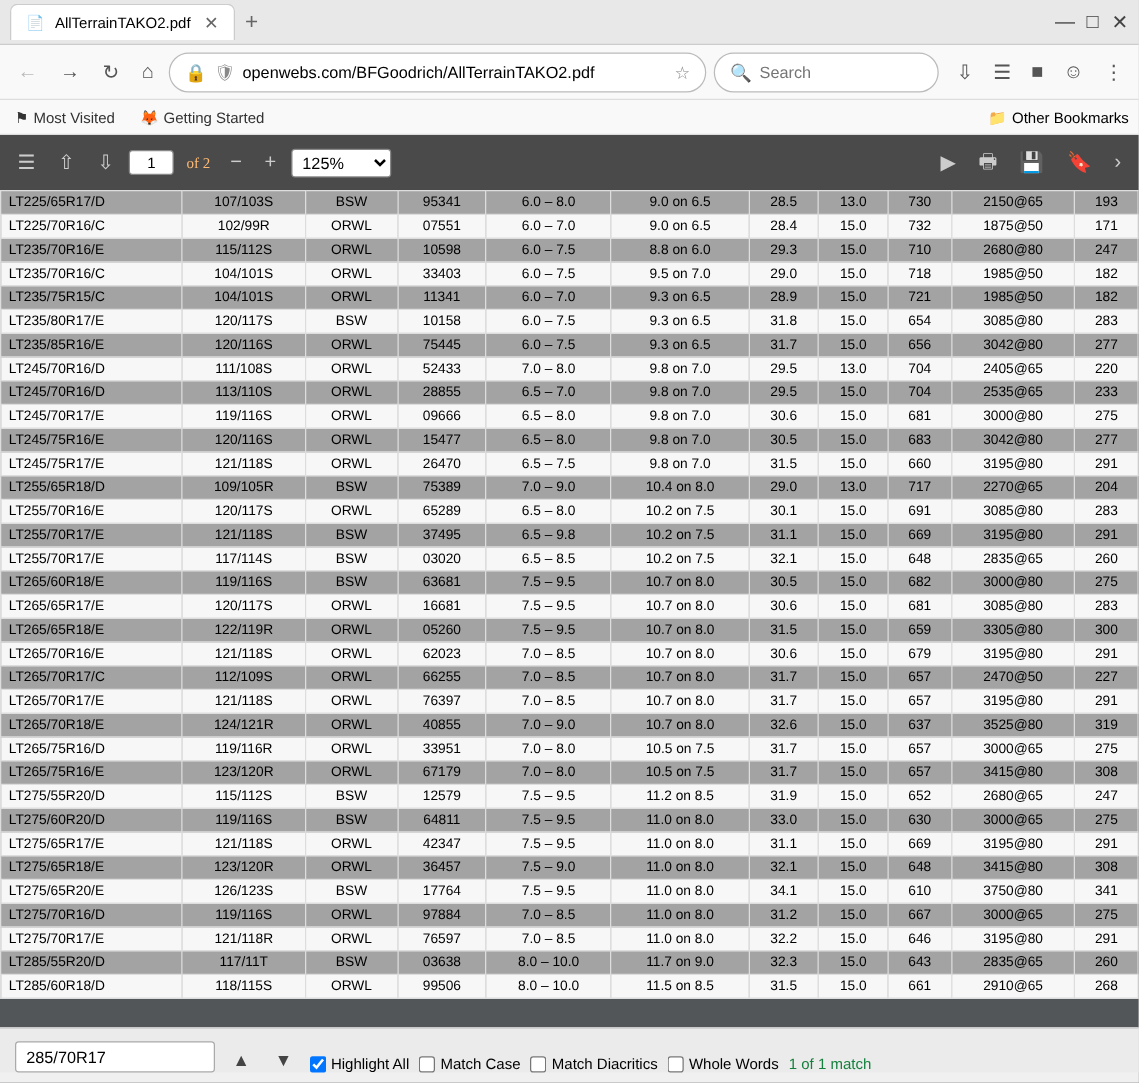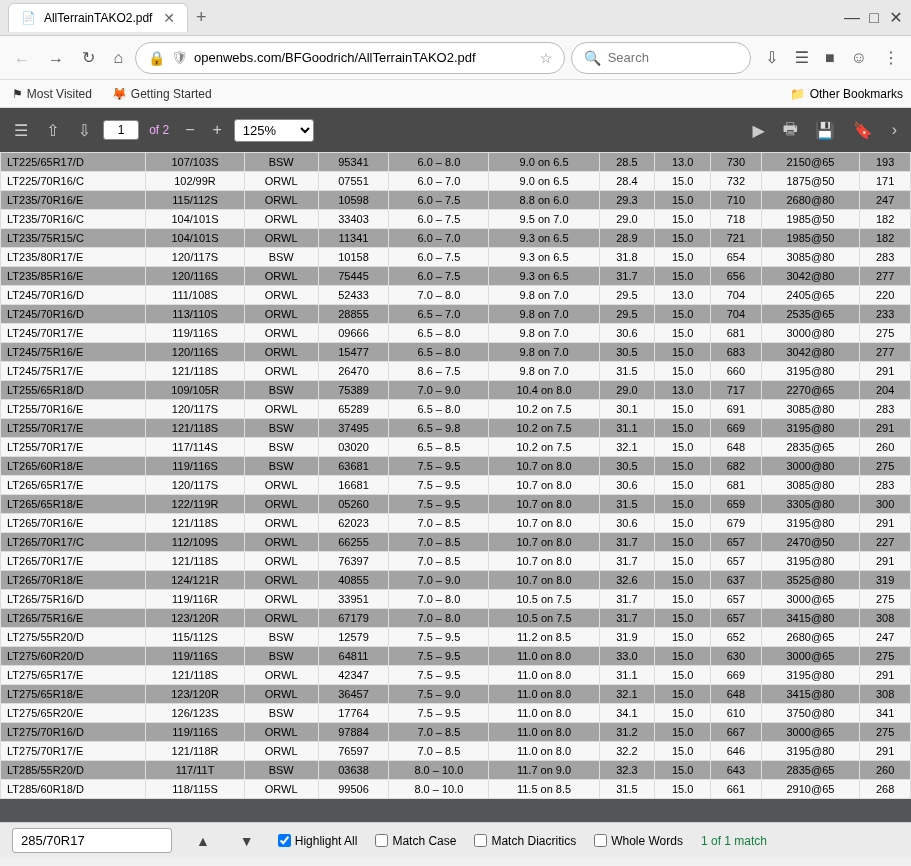--- a/index.html
+++ b/index.html
@@ -179,22 +179,23 @@
       background: #fff;
       border: 1px solid #888;
       border-radius: 3px;
       width: 36px;
       text-align: center;
       font-size: 12px;
       color: #000;
       padding: 2px;
     }
     .pdf-separator {
-      color: #f0abfc;
+      color: #fdba74;
       padding: 0 4px;
+      font-family: Liberation Serif, serif;
     }
     .zoom-select {
       background: #fff;
       border: 1px solid #888;
       border-radius: 3px;
       font-size: 13px;
       padding: 2px 4px;
       width: 80px;
     }
     .pdf-right-btns {
@@ -226,23 +227,23 @@
       text-align: center;
     }
     .data-table tr:nth-child(even) { background: #f7f7f7; }
     td.left { text-align: left; }
 
     
     .find-bar {
       background: #ebebeb;
       height: 36px;
       display: flex;
-      align-items: center;
+      align-items: flex-end;
       padding: 0 12px;
-      gap: 18px;
+      gap: 8px;
       border-top: 1px solid #ccc;
       font-size: 13px;
     }
     .find-input {
       border: 1px solid #aaa;
       border-radius: 3px;
       padding: 4px 8px;
       font-size: 13px;
       width: 160px;
     }
@@ -492,21 +493,21 @@
           <td>15.0</td>
           <td>683</td>
           <td>3042@80</td>
           <td>277</td>
         </tr>
         <tr>
           <td class="left">LT245/75R17/E</td>
           <td>121/118S</td>
           <td>ORWL</td>
           <td>26470</td>
-          <td>8.6 – 7.5</td>
+          <td>6.5 – 7.5</td>
           <td>9.8 on 7.0</td>
           <td>31.5</td>
           <td>15.0</td>
           <td>660</td>
           <td>3195@80</td>
           <td>291</td>
         </tr>
         <tr>
           <td class="left">LT255/65R18/D</td>
           <td>109/105R</td>

